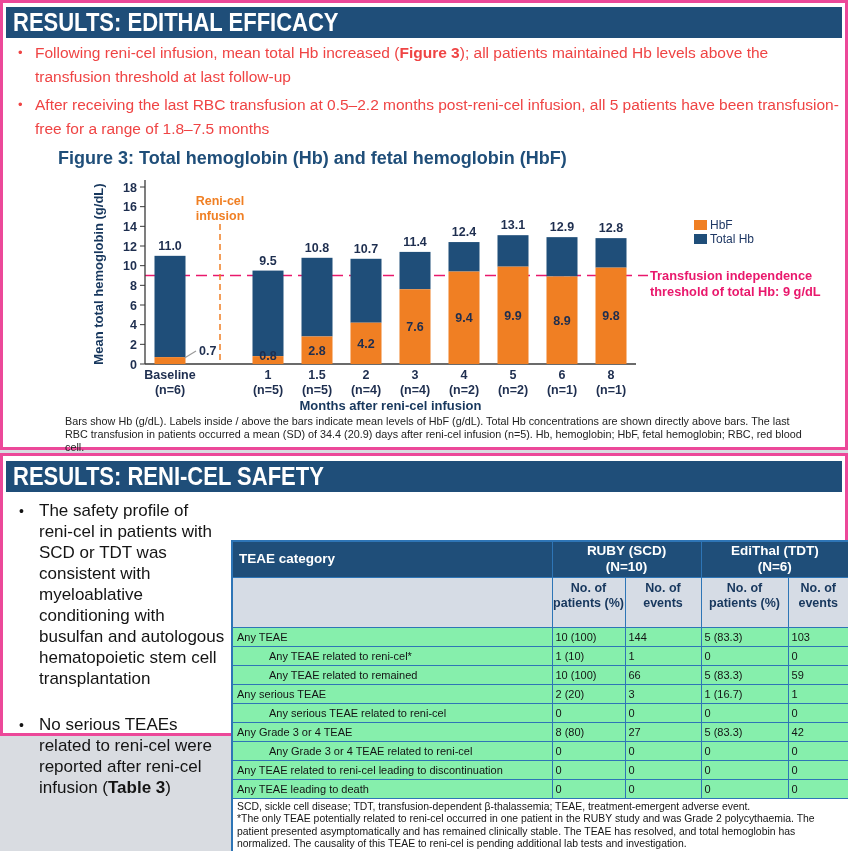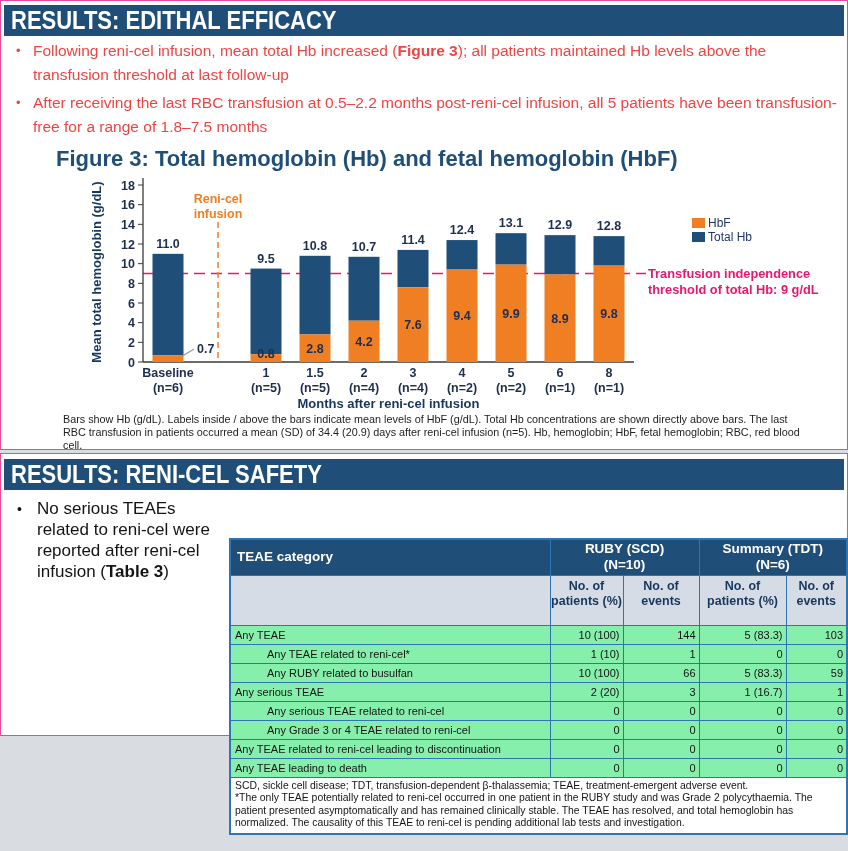--- a/index.html
+++ b/index.html
@@ -1,29 +1,29 @@
 <!DOCTYPE html>
 <html><head>
 <meta charset="utf-8">
 <style>
   *{margin:0;padding:0;box-sizing:border-box}
   html,body{width:848px;height:851px}
   body{position:relative;background:#d9dce1;font-family:"Liberation Sans",sans-serif;overflow:hidden}
-  .panel{position:absolute;left:0;width:848px;background:#fff;border:1px solid #ec4899}
+  .panel{position:absolute;left:0;width:848px;background:#fff;border:3px solid #ec4899}
   #panel-efficacy{top:0;height:450px}
   #panel-safety{top:453px;height:283px}
   .hdrbar{position:absolute;left:3px;right:3px;height:31px;background:#1f4e79;color:#fff;display:flex;align-items:center;padding-left:7px;overflow:hidden}
   #panel-efficacy .hdrbar{top:4px}
   #panel-safety .hdrbar{top:5px}
   .hdrbar span{font-size:25px;font-weight:bold;transform:scaleX(.88);transform-origin:left center;white-space:nowrap}
   
   .bullets1{position:absolute;top:38px;left:12px;width:828px;list-style:none}
   .bullets1 li{position:relative;padding-left:20px;font-size:15.5px;line-height:24px;color:#ef4444;margin-bottom:4px}
   .bullets1 li::before{content:"\2022";position:absolute;left:3px;top:0;font-size:13px}
-  .figtitle{position:absolute;top:145px;left:55px;font-size:22px;font-weight:bold;color:#1f4e79}
+  .figtitle{position:absolute;top:145px;left:55px;font-size:18px;font-weight:bold;color:#1f4e79}
   #hb-chart{position:absolute;top:171px;left:55px}
   svg{font-family:"Liberation Sans",sans-serif}
   .ytick,.cat,.val{font-weight:bold;fill:#1e2e4f;font-size:12.5px}
   .ytitle,.xtitle{font-weight:bold;fill:#17375d;font-size:13px}
   .infusion{font-weight:bold;font-size:12.5px}
   .thresh-text{font-weight:bold;font-size:12.8px}
   .legend-text{fill:#1f3864;font-size:12px}
   .figcaption{position:absolute;top:412px;left:62px;width:748px;font-size:10.8px;line-height:13px;color:#222}
   
   .bullets2{position:absolute;top:44px;left:12px;width:210px;list-style:none}
@@ -33,21 +33,21 @@
   
   table{position:absolute;top:84px;left:228px;width:617px;border-collapse:collapse;table-layout:fixed}
   th,td{border:1px solid #2e75b6}
   table{border:2px solid #2e75b6}
   .grphead th{background:#1f4e79;color:#fff;font-size:13.5px;font-weight:bold;height:36px;line-height:16px;text-align:center;vertical-align:middle}
   .grphead th.cathead{text-align:left;padding-left:6px}
   .subhead th{background:#d6dce5;color:#17375d;font-size:12.5px;font-weight:bold;height:50px;line-height:15px;vertical-align:top;padding-top:3px}
   tbody td{height:19px;font-size:11px;color:#141414;background:#86efac;padding:0 3px}
   tbody td.catcell{text-align:left;padding-left:4px;white-space:nowrap;overflow:hidden}
   tbody td.catcell.indent{padding-left:36px}
-  tbody td.num{text-align:right}
+  tbody td.num{text-align:left}
   tfoot td{font-size:10.4px;line-height:12.6px;color:#141414;padding:2px 4px 3px 4px;background:#fff}
 </style>
 </head>
 <body>
 
 <div class="panel" id="panel-efficacy">
   <div class="hdrbar">
     <span>RESULTS: EDITHAL EFFICACY</span>
   </div>
   <ul class="bullets1">
@@ -147,39 +147,40 @@
       <text x="652" y="69" class="legend-text">Total Hb</text>
     </svg>
   <div class="figcaption">Bars show Hb (g/dL). Labels inside / above the bars indicate mean levels of HbF (g/dL). Total Hb concentrations are shown directly above bars. The last RBC transfusion in patients occurred a mean (SD) of 34.4 (20.9) days after reni-cel infusion (n=5). Hb, hemoglobin; HbF, fetal hemoglobin; RBC, red blood cell.</div>
 </div>
 
 <div class="panel" id="panel-safety">
   <div class="hdrbar">
     <span>RESULTS: RENI-CEL SAFETY</span>
   </div>
   <ul class="bullets2">
+    <li>The safety profile of reni-cel in patients with SCD or TDT was consistent with myeloablative conditioning with busulfan and autologous hematopoietic stem cell transplantation</li>
     <li>No serious TEAEs related to reni-cel were reported after reni-cel infusion (<b>Table 3</b>)</li>
   </ul>
   <table>
     <colgroup>
       <col style="width:320px">
         <col style="width:73px">
         <col style="width:76px">
         <col style="width:87px">
         <col style="width:61px">
     </colgroup>
     <thead>
       <tr class="grphead">
         <th class="cathead">TEAE category</th>
         <th colspan="2">
           <div>RUBY (SCD)</div>
           <div>(N=10)</div>
         </th>
         <th colspan="2">
-          <div>Summary (TDT)</div>
+          <div>EdiThal (TDT)</div>
           <div>(N=6)</div>
         </th>
       </tr>
       <tr class="subhead">
         <th></th>
         <th>No. of patients (%)</th>
         <th>No. of events</th>
         <th>No. of patients (%)</th>
         <th>No. of events</th>
       </tr>
@@ -193,39 +194,46 @@
           <td class="num">103</td>
         </tr>
         <tr>
           <td class="catcell indent">Any TEAE related to reni-cel*</td>
           <td class="num">1 (10)</td>
           <td class="num">1</td>
           <td class="num">0</td>
           <td class="num">0</td>
         </tr>
         <tr>
-          <td class="catcell indent">Any RUBY related to busulfan</td>
+          <td class="catcell indent">Any TEAE related to remained</td>
           <td class="num">10 (100)</td>
           <td class="num">66</td>
           <td class="num">5 (83.3)</td>
           <td class="num">59</td>
         </tr>
         <tr>
           <td class="catcell">Any serious TEAE</td>
           <td class="num">2 (20)</td>
           <td class="num">3</td>
           <td class="num">1 (16.7)</td>
           <td class="num">1</td>
         </tr>
         <tr>
           <td class="catcell indent">Any serious TEAE related to reni-cel</td>
           <td class="num">0</td>
           <td class="num">0</td>
           <td class="num">0</td>
           <td class="num">0</td>
+        </tr>
+        <tr>
+          <td class="catcell">Any Grade 3 or 4 TEAE</td>
+          <td class="num">8 (80)</td>
+          <td class="num">27</td>
+          <td class="num">5 (83.3)</td>
+          <td class="num">42</td>
         </tr>
         <tr>
           <td class="catcell indent">Any Grade 3 or 4 TEAE related to reni-cel</td>
           <td class="num">0</td>
           <td class="num">0</td>
           <td class="num">0</td>
           <td class="num">0</td>
         </tr>
         <tr>
           <td class="catcell">Any TEAE related to reni-cel leading to discontinuation</td>

